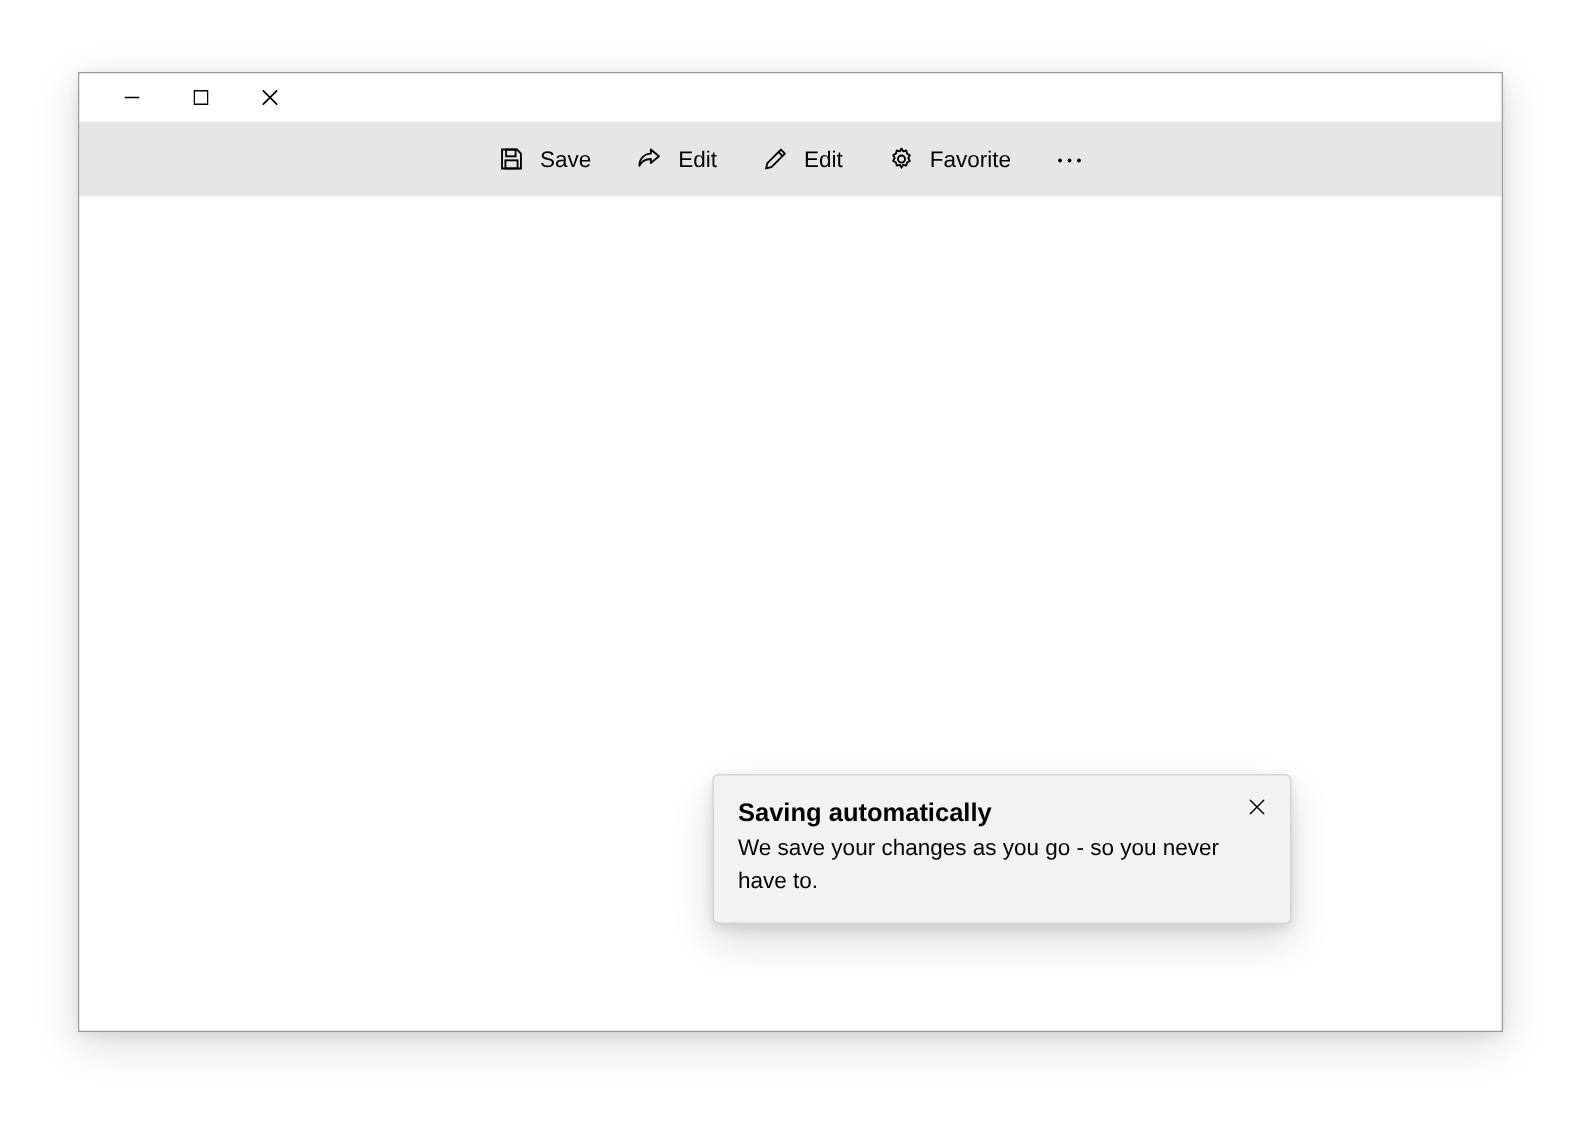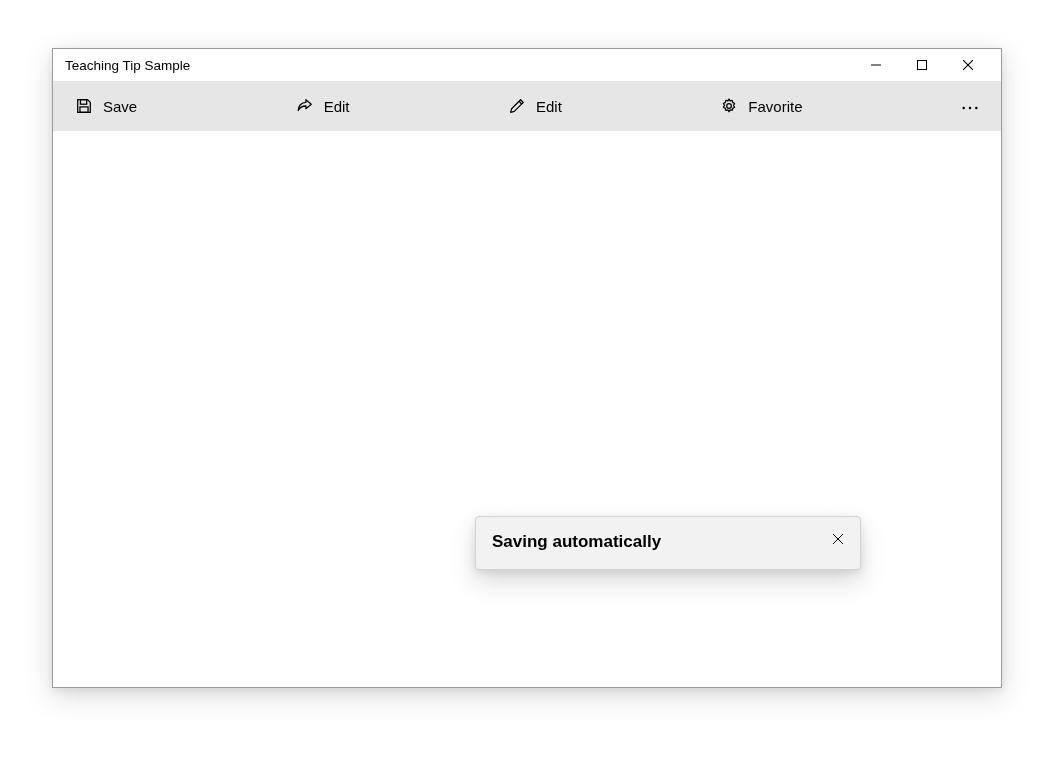--- a/index.html
+++ b/index.html
@@ -41,21 +41,21 @@
       align-items: center;
       justify-content: center;
       color: #000;
     }
     .win-btn svg { width: 10px; height: 10px; }
     .commandbar {
       height: 50px;
       background: #e6e6e6;
       display: flex;
       align-items: center;
-      justify-content: space-between;
+      justify-content: center;
       padding: 0 8px;
       gap: 2px;
     }
     .cmd-btn {
       display: flex;
       align-items: center;
       height: 40px;
       padding: 0 14px;
       gap: 10px;
       font-size: 15px;
@@ -117,21 +117,20 @@
       justify-content: center;
     }
     .teaching-tip-close svg { width: 10px; height: 10px; }
   </style>
 </head>
 <body>
 
 <div class="window">
 
   <div class="titlebar">
-    <span class="titlebar-title">Teaching Tip Sample</span>
     <div class="win-controls">
       <div class="win-btn">
         <span class="icon">
           <svg viewBox="0 0 10 10">
               <line x1="0" y1="5" x2="10" y2="5" stroke="#000" stroke-width="1"></line>
             </svg>
         </span>
       </div>
       <div class="win-btn">
         <span class="icon">
@@ -203,16 +202,17 @@
     <div class="teaching-tip">
       <div class="teaching-tip-close">
         <span>
           <svg viewBox="0 0 10 10">
               <line x1="0" y1="0" x2="10" y2="10" stroke="#000" stroke-width="1"></line>
               <line x1="10" y1="0" x2="0" y2="10" stroke="#000" stroke-width="1"></line>
             </svg>
         </span>
       </div>
       <div class="teaching-tip-title">Saving automatically</div>
+      <div class="teaching-tip-subtitle">We save your changes as you go - so you never have to.</div>
     </div>
   </div>
 
 </div>
 
 </body></html>

